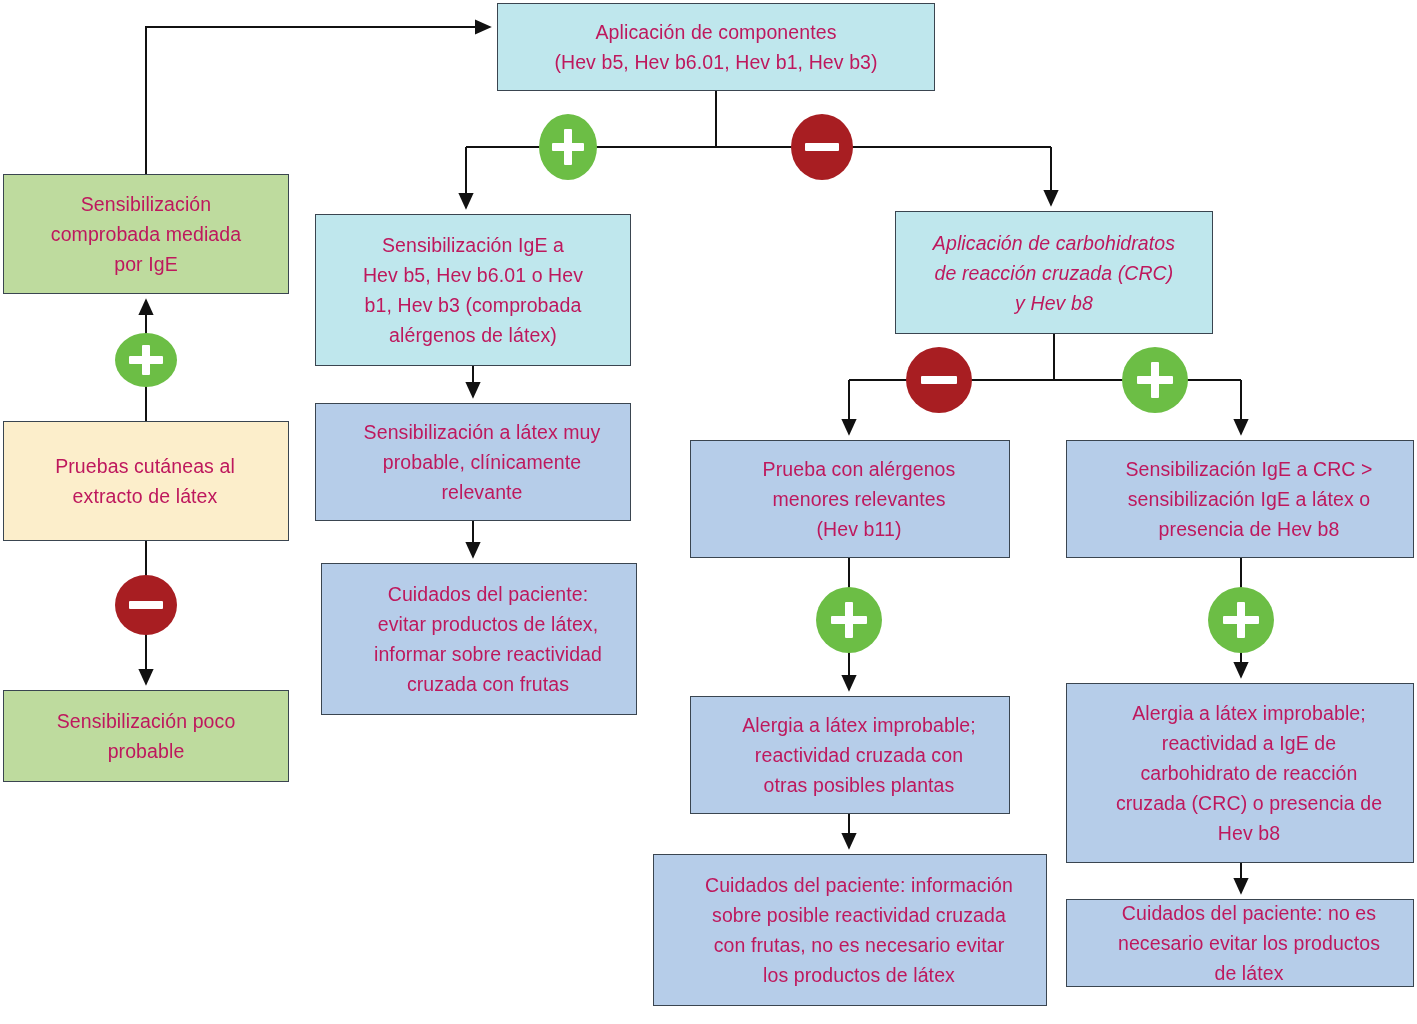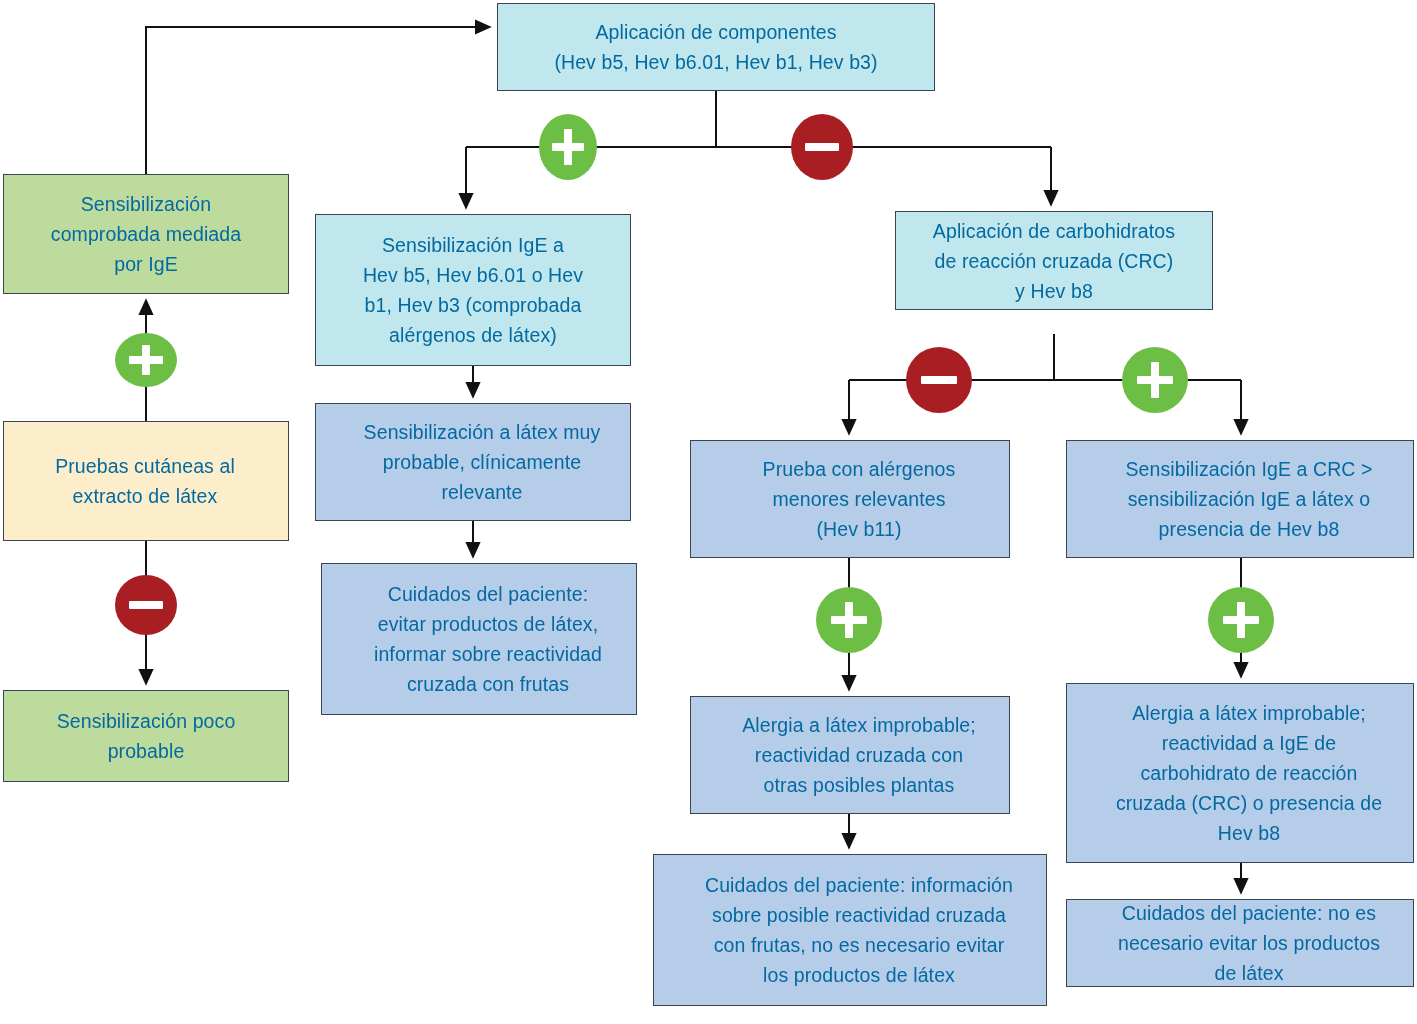--- a/index.html
+++ b/index.html
@@ -26,21 +26,21 @@
     pointer-events: none;
   }
   .node {
     position: absolute;
     box-sizing: border-box;
     border: 1.6px solid #3a4550;
     display: flex;
     align-items: center;
     justify-content: center;
     text-align: center;
-    color: #0369a1;
+    color: #be185d;
     font-size: 19.5px;
     line-height: 30px;
     padding: 4px 10px;
     white-space: pre-line;
     letter-spacing: 0.1px;
   }
   .node.cyan  { background: #bfe7ed; }
   .node.green { background: #bedb9e; }
   .node.peach { background: #fceecb; }
   .node.blue  { background: #b6cde9; padding-left: 28px; }
@@ -109,21 +109,21 @@
 Hev b5, Hev b6.01 o Hev
 b1, Hev b3 (comprobada
 alérgenos de látex)</div>
       <div class="node blue" style="left: 315px; top: 403px; width: 316px; height: 118px;">Sensibilización a látex muy
 probable, clínicamente
 relevante</div>
       <div class="node blue" style="left: 321px; top: 563px; width: 316px; height: 152px;">Cuidados del paciente:
 evitar productos de látex,
 informar sobre reactividad
 cruzada con frutas</div>
-      <div class="node cyan" style="left: 895px; top: 211px; width: 318px; height: 99px;">Aplicación de carbohidratos
+      <div class="node cyan" style="left: 895px; top: 211px; width: 318px; height: 123px; font-style: italic;">Aplicación de carbohidratos
 de reacción cruzada (CRC)
 y Hev b8</div>
       <div class="node blue" style="left: 690px; top: 440px; width: 320px; height: 118px;">Prueba con alérgenos
 menores relevantes
 (Hev b11)</div>
       <div class="node blue" style="left: 1066px; top: 440px; width: 348px; height: 118px;">Sensibilización IgE a CRC &gt;
 sensibilización IgE a látex o
 presencia de Hev b8</div>
       <div class="node blue" style="left: 690px; top: 696px; width: 320px; height: 118px;">Alergia a látex improbable;
 reactividad cruzada con

